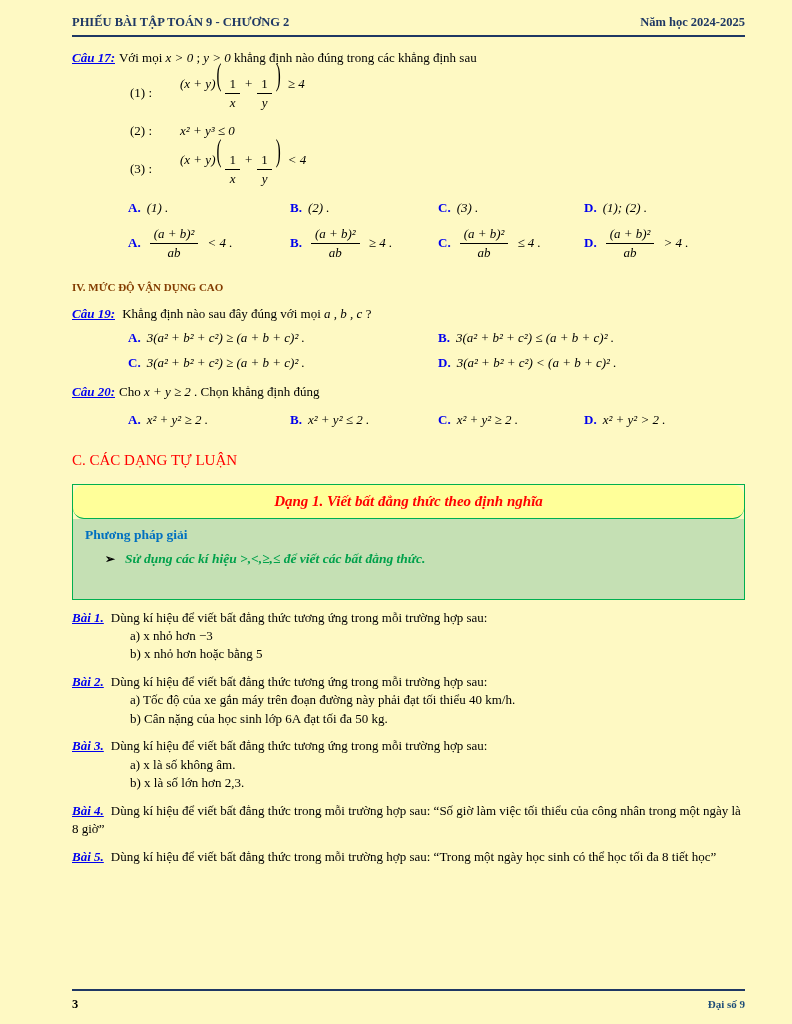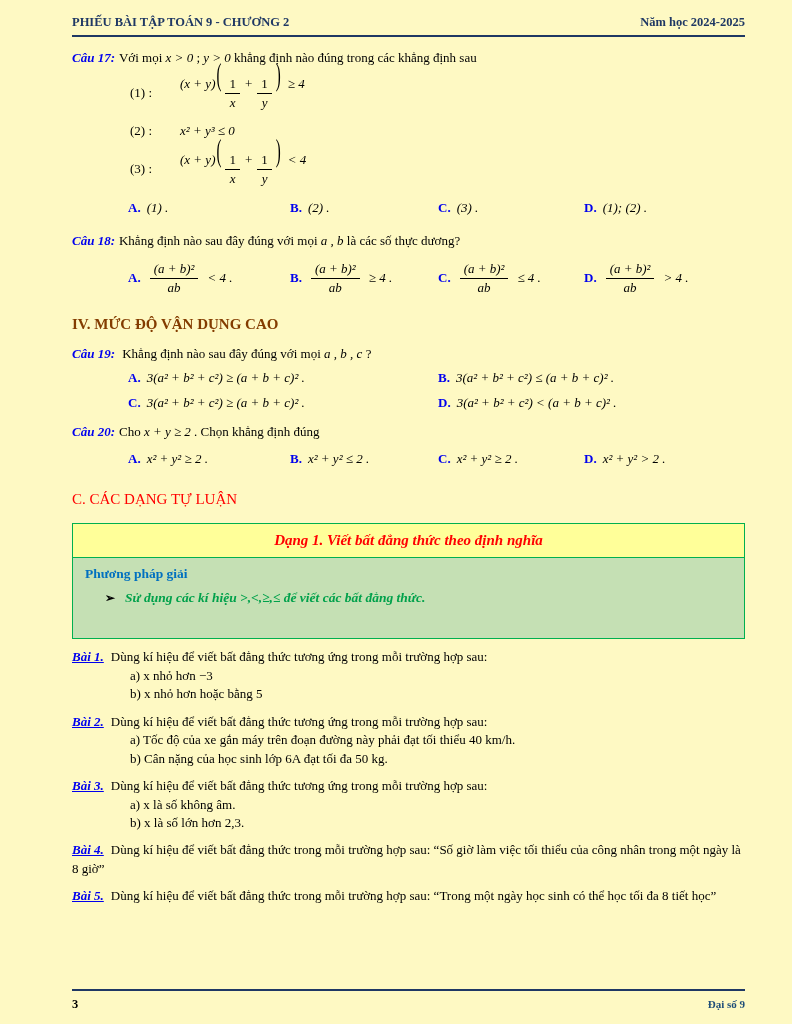--- a/index.html
+++ b/index.html
@@ -16,21 +16,21 @@
   .header {
     display: flex; justify-content: space-between; align-items: baseline;
     margin: 15px 47px 0 72px; padding-bottom: 5px;
     border-bottom: 2.5px solid #1F3864;
   }
   .header span { font-weight: bold; font-size: 12.5px; color: #1F3864; }
 
   .content { margin: 0 47px 0 72px; }
 
   .qline { margin-top: 12px; line-height: 1.45; }
-  .qlabel { color: #0000EE; font-weight: bold; font-style: italic; margin-right: 4px; }
+  .qlabel { color: #0000EE; font-weight: bold; font-style: italic; margin-right: 4px; text-decoration: underline; }
   .mi { font-style: italic; }
 
   
   .stmts { margin-left: 58px; margin-top: 4px; }
   .stmt { display: flex; align-items: center; margin: 4px 0; min-height: 26px; }
   .stmt.tall { min-height: 42px; }
   .slabel { width: 50px; flex: 0 0 50px; }
   .sformula { display: inline-flex; }
 
   .frac { display: inline-block; vertical-align: middle; text-align: center; line-height: 1.05; margin: 0 3px; }
@@ -40,29 +40,30 @@
   .cmp { margin-left: 6px; }
   .mplus { margin: 0 2px; }
 
   
   .opts4 { display: grid; grid-template-columns: 162px 148px 146px 1fr; margin-left: 56px; margin-top: 10px; align-items: center; }
   .opts4.fr { min-height: 46px; margin-top: 4px; }
   .opts2 { display: grid; grid-template-columns: 310px 1fr; margin-left: 56px; margin-top: 6px; row-gap: 9px; }
   .opt { display: inline-flex; align-items: center; white-space: nowrap; }
   .ol { color: #0000EE; font-weight: bold; margin-right: 6px; font-style: normal; }
 
-  .sec4 { margin-top: 15px; font-weight: bold; color: #833C00; font-size: 15px; }
+  .sec4 { margin-top: 15px; font-weight: bold; color: #833C00; font-size: 11px; }
   .secC { margin-top: 24px; color: #FF0000; font-weight: normal; font-size: 15px; }
 
   
   .dang-box { margin-top: 15px; border: 1px solid #00B050; }
   .dang-title {
     background: #FFFF99; text-align: center; padding: 8px 0;
     color: #FF0000; font-weight: bold; font-style: italic; font-size: 15px;
     border-bottom: 1px solid #00B050;
+    border-radius: 11px;
   }
   .dang-body { background: #C5E0B4; padding: 8px 12px 32px; }
   .method-label { color: #0070C0; font-weight: bold; font-size: 13.5px; }
   .method-line { margin-top: 8px; margin-left: 20px; color: #00A14B; font-weight: bold; font-style: italic; font-size: 13.5px; }
   .method-line .arrow { color: #000; font-style: normal; margin-right: 10px; font-size: 12px; }
 
   
   .ex { margin-top: 9px; line-height: 1.42; }
   .ex-label { color: #0000EE; font-weight: bold; font-style: italic; text-decoration: underline; margin-right: 7px; }
   .ex-items { margin-left: 58px; }
@@ -148,23 +149,20 @@
       <span class="opt">
           <span class="ol">C.</span>
           <span class="mi">(3) .</span>
         </span>
       <span class="opt">
           <span class="ol">D.</span>
           <span class="mi">(1); (2) .</span>
         </span>
     </div>
 
-    <div class="qline" style="margin-top:16px;">
-      <span class="qlabel">Câu 18:</span><span>Khẳng định nào sau đây đúng với mọi </span><span class="mi">a , b</span><span> là các số thực dương?</span>
-    </div>
 
     <div class="opts4 fr">
       <span class="opt">
           <span class="ol">A.</span>
           <span class="frac">
             <span class="num mi">(a + b)²</span>
             <span class="den mi">ab</span>
           </span>
           <span class="mi cmp">&lt; 4 .</span>
         </span>

